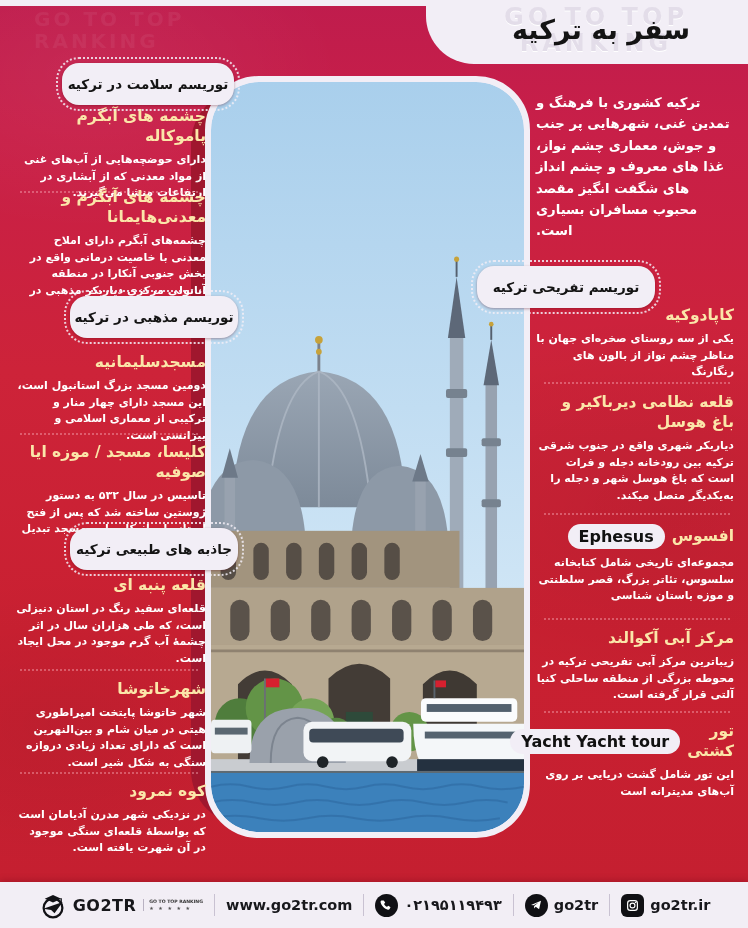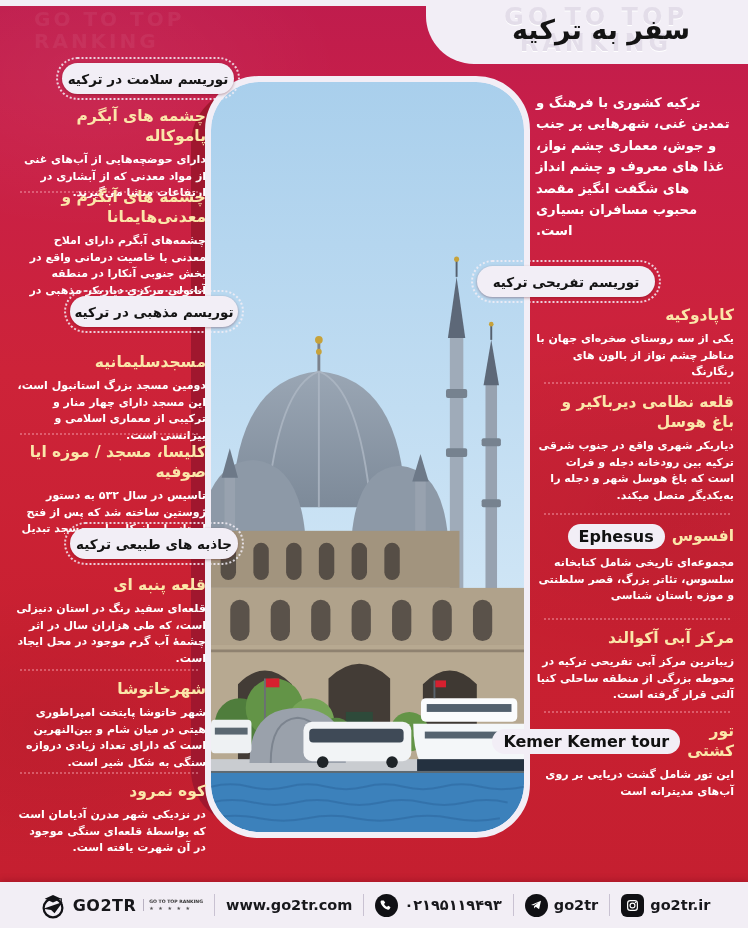--- a/index.html
+++ b/index.html
@@ -28,21 +28,21 @@
   
   .photo-shadow{position:absolute;left:191px;top:88px;width:330px;height:738px;background:#a0172e;
     border-radius:56px;z-index:2;}
   .photo-frame{position:absolute;left:205px;top:76px;width:325px;height:762px;background:#f2eef6;
     border-radius:54px;z-index:3;padding:0;box-sizing:border-box;border:6px solid #f2eef6;overflow:hidden;}
   .photo-frame svg{display:block;width:100%;height:100%;border-radius:48px;}
 
   
   .badge{position:absolute;background:#f2eef6;color:#141414;font-weight:800;font-size:13.5px;
     direction:rtl;display:flex;align-items:center;justify-content:center;border-radius:17px;
-    height:31px;z-index:10;outline:2px dotted rgba(242,238,246,.85);outline-offset:4px;
+    height:42px;z-index:10;outline:2px dotted rgba(242,238,246,.85);outline-offset:4px;
     box-shadow:0 1px 3px rgba(80,0,15,.35);}
   .badge-health{left:62px;top:63px;width:172px;}
   .badge-religious{left:70px;top:296px;width:168px;}
   .badge-natural{left:70px;top:528px;width:168px;}
   .badge-recreational{left:477px;top:266px;width:178px;}
 
   
   .sec{position:absolute;direction:rtl;text-align:right;z-index:4;}
   .col-left .sec,.sec.left{left:16px;width:190px;}
   .sec.right{right:14px;width:198px;}
@@ -238,21 +238,21 @@
   </div>
   <div class="sep right" style="top:618px"></div>
   <div class="sec right" style="top:628px">
     <h3>مرکز آبی آکوالند</h3>
     <p>زیباترین مرکز آبی تفریحی ترکیه در محوطه بزرگی از منطقه ساحلی کنیا آلتی قرار گرفته است.</p>
   </div>
   <div class="sep right" style="top:711px"></div>
   <div class="sec right" style="top:721px">
     <div class="h-row">
       <h3>تور کشتی</h3>
-      <span class="pill">Kemer Kemer tour</span>
+      <span class="pill">Yacht Yacht tour</span>
     </div>
     <p>این تور شامل گشت دریایی بر روی آب‌های مدیترانه است</p>
   </div>
 
   <div class="sec left" style="top:106px">
     <h3>چشمه های آبگرم پاموکاله</h3>
     <p>دارای حوضچه‌هایی از آب‌های غنی از مواد معدنی که از آبشاری در ارتفاعات منشا می‌گیرند.</p>
   </div>
   <div class="sep left" style="top:191px"></div>
   <div class="sec left" style="top:187px">

